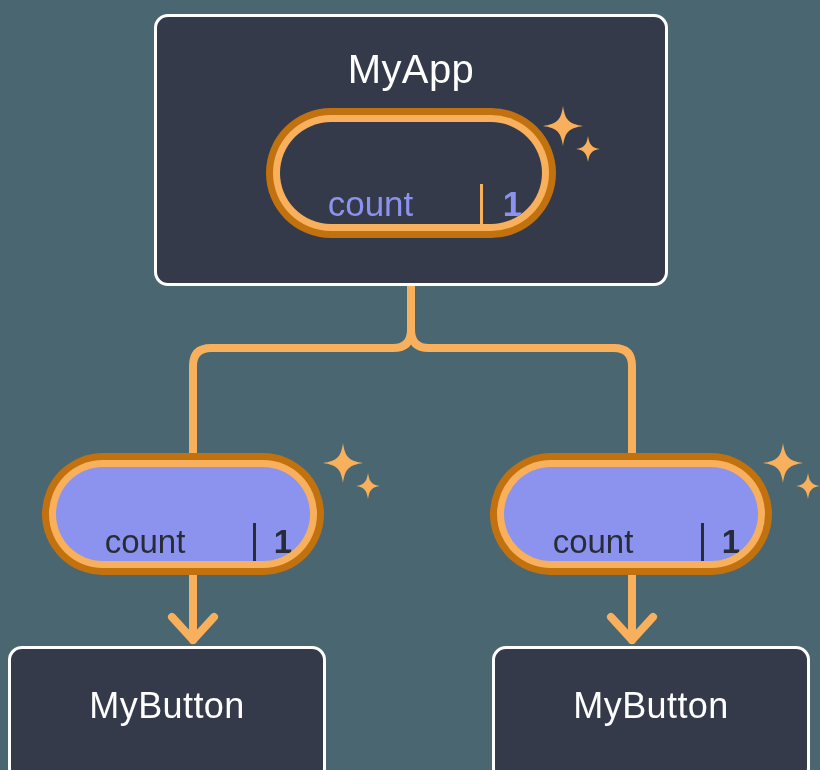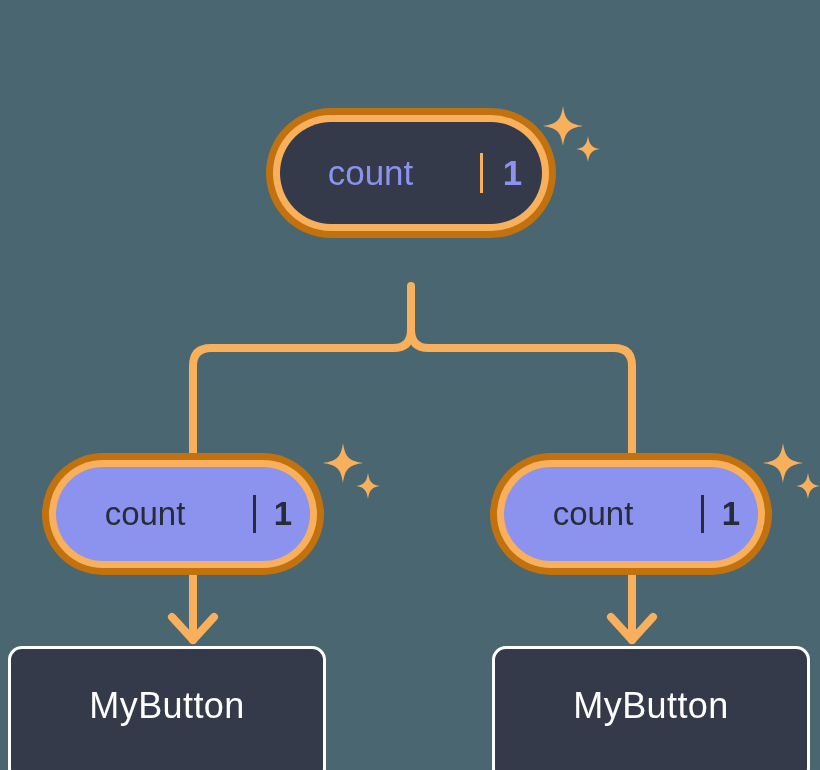--- a/index.html
+++ b/index.html
@@ -85,21 +85,21 @@
     flex: 1;
     border-radius: 999px;
     background: #f8b05c;           
     padding: 7px;
     display: flex;
   }
   .pill-inner {
     flex: 1;
     border-radius: 999px;
     display: flex;
-    align-items: center;
+    align-items: flex-end;
     overflow: hidden;
     gap: 19px;
   }
   .pill-key, .pill-val {
     display: flex;
     align-items: center;
     justify-content: center;
     box-sizing: border-box;
     white-space: nowrap;
   }
@@ -168,20 +168,23 @@
              Q 193 348 193 366
              L 193 455" fill="none" stroke="#f8b05c" stroke-width="8" stroke-linecap="round" stroke-linejoin="round"></path>
 
     <line x1="193" y1="573" x2="193" y2="640" stroke="#f8b05c" stroke-width="8" stroke-linecap="round"></line>
     <polyline points="172,617 193,640 214,617" fill="none" stroke="#f8b05c" stroke-width="8" stroke-linecap="round" stroke-linejoin="round"></polyline>
 
     <line x1="632" y1="573" x2="632" y2="640" stroke="#f8b05c" stroke-width="8" stroke-linecap="round"></line>
     <polyline points="611,617 632,640 653,617" fill="none" stroke="#f8b05c" stroke-width="8" stroke-linecap="round" stroke-linejoin="round"></polyline>
   </svg>
 
+  <div class="card" id="app-card">
+    <div class="card-title">MyApp</div>
+  </div>
 
   <div class="pill pill-dark" id="app-pill">
     <div class="pill-mid">
       <div class="pill-inner">
         <div class="pill-key">count</div>
         <div class="pill-val">1</div>
       </div>
     </div>
   </div>
 

